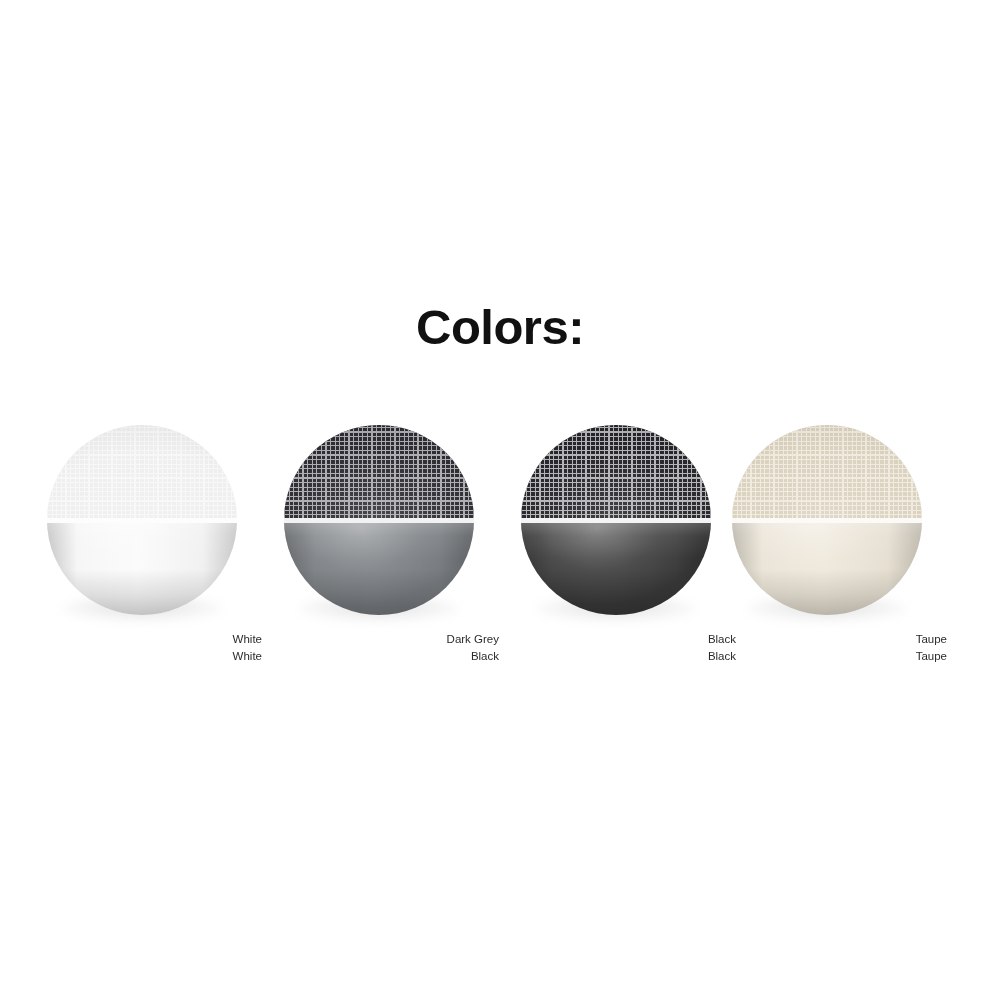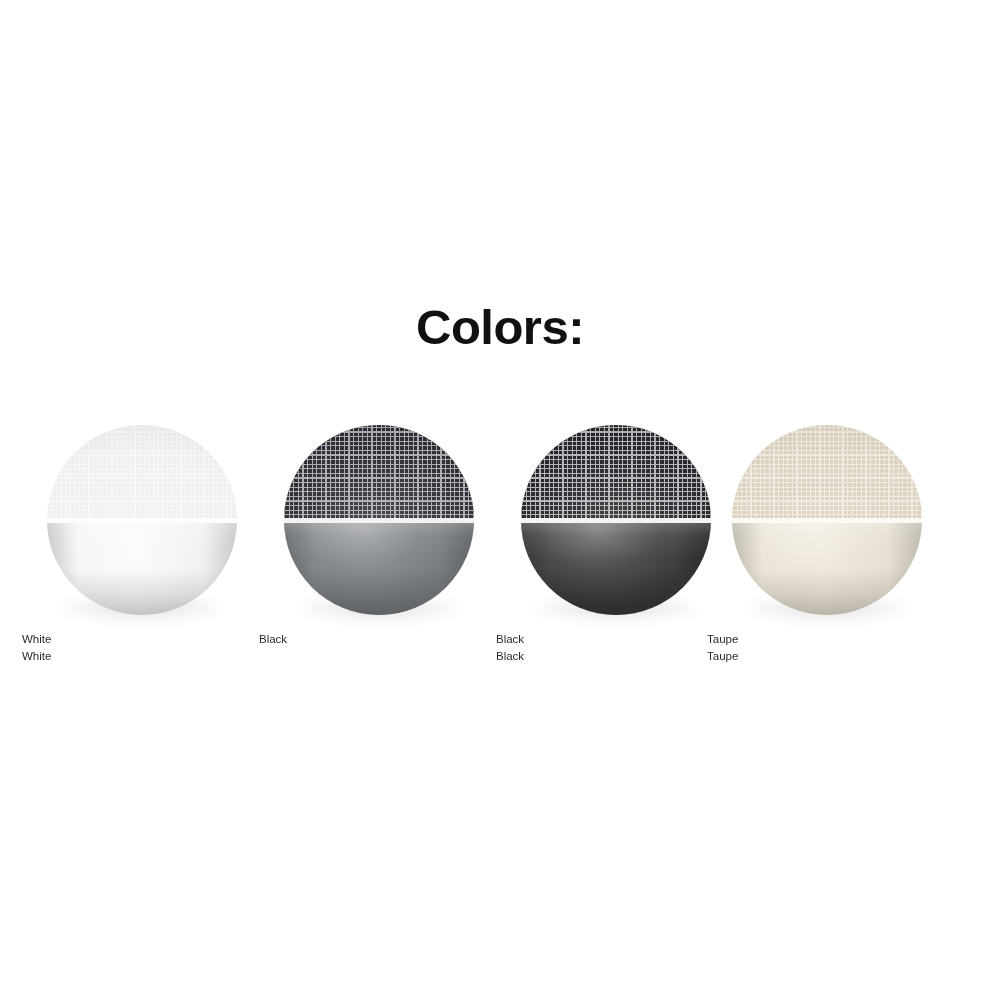--- a/index.html
+++ b/index.html
@@ -134,21 +134,21 @@
     position: absolute;
     inset: 0;
   }
 
   
   .swatch-label {
     position: absolute;
     left: -25px;
     top: 206px;
     width: 240px;
-    text-align: left;
+    text-align: right;
     font-family: "Liberation Sans", sans-serif;
     font-size: 11.5px;
     font-weight: 400;
     color: #2b2b2b;
     line-height: 17px;
     white-space: pre;
   }
   .swatch-label .label-line {
     display: block;
   }
@@ -184,21 +184,21 @@
             <div class="mesh-base" style="background: rgb(36, 36, 42);"></div>
             <div class="mesh-grid" style="background-image: repeating-linear-gradient(0deg, rgb(185, 185, 189) 0px, rgb(185, 185, 189) 1.2px, rgba(0, 0, 0, 0) 1.2px, rgba(0, 0, 0, 0) 4.6px), repeating-linear-gradient(90deg, rgb(185, 185, 189) 0px, rgb(185, 185, 189) 1.2px, rgba(0, 0, 0, 0) 1.2px, rgba(0, 0, 0, 0) 4.6px); opacity: 0.9;"></div>
             <div class="mesh-shade"></div>
           </div>
           <div class="disc-divider" style="background: rgb(242, 242, 242);"></div>
           <div class="disc-bottom">
             <div class="solid-base" style="background: rgb(122, 126, 130);"></div>
             <div class="solid-shade" style="background: linear-gradient(rgba(255, 255, 255, 0.2) 0%, rgba(255, 255, 255, 0.06) 14%, rgba(0, 0, 0, 0) 38%, rgba(0, 0, 0, 0) 50%, rgba(0, 0, 0, 0.1) 78%, rgba(0, 0, 0, 0.22) 100%), radial-gradient(92% 135% at 40% 6%, rgba(255, 255, 255, 0.34) 0%, rgba(255, 255, 255, 0.1) 34%, rgba(0, 0, 0, 0) 62%), linear-gradient(90deg, rgba(0, 0, 0, 0.22) 0%, rgba(0, 0, 0, 0.02) 16%, rgba(0, 0, 0, 0) 48%, rgba(0, 0, 0, 0.04) 82%, rgba(0, 0, 0, 0.2) 100%);"></div>
           </div>
         </div>
-        <div class="swatch-label"><span class="label-line">Black</span></div>
+        <div class="swatch-label"><span class="label-line">Dark Grey</span><span class="label-line">Black</span></div>
       </div>
       <div class="swatch" style="left: 521px;">
         <div class="disc-shadow"></div>
         <div class="swatch-disc">
           <div class="disc-top">
             <div class="mesh-base" style="background: rgb(29, 29, 33);"></div>
             <div class="mesh-grid" style="background-image: repeating-linear-gradient(0deg, rgb(194, 194, 198) 0px, rgb(194, 194, 198) 1.2px, rgba(0, 0, 0, 0) 1.2px, rgba(0, 0, 0, 0) 4.6px), repeating-linear-gradient(90deg, rgb(194, 194, 198) 0px, rgb(194, 194, 198) 1.2px, rgba(0, 0, 0, 0) 1.2px, rgba(0, 0, 0, 0) 4.6px); opacity: 0.9;"></div>
             <div class="mesh-shade"></div>
           </div>
           <div class="disc-divider" style="background: rgb(244, 244, 244);"></div>

